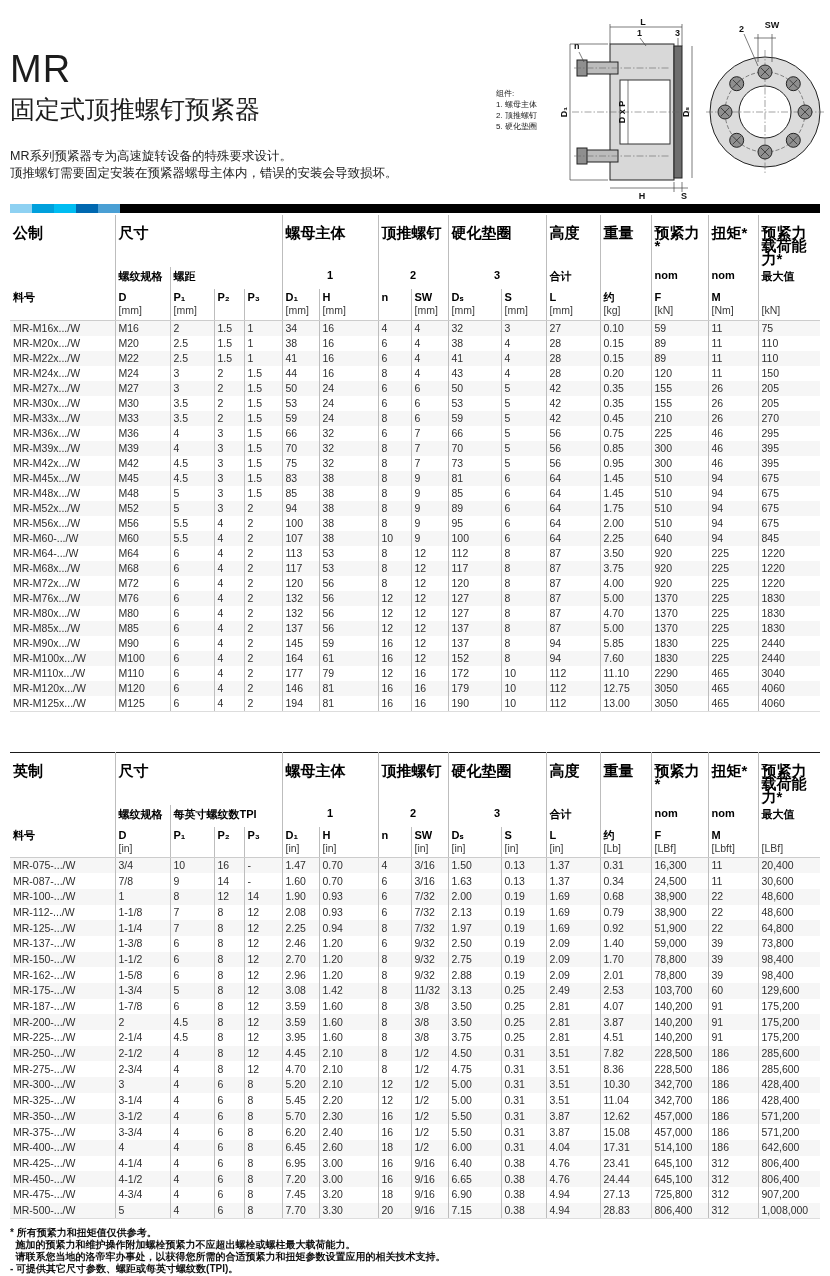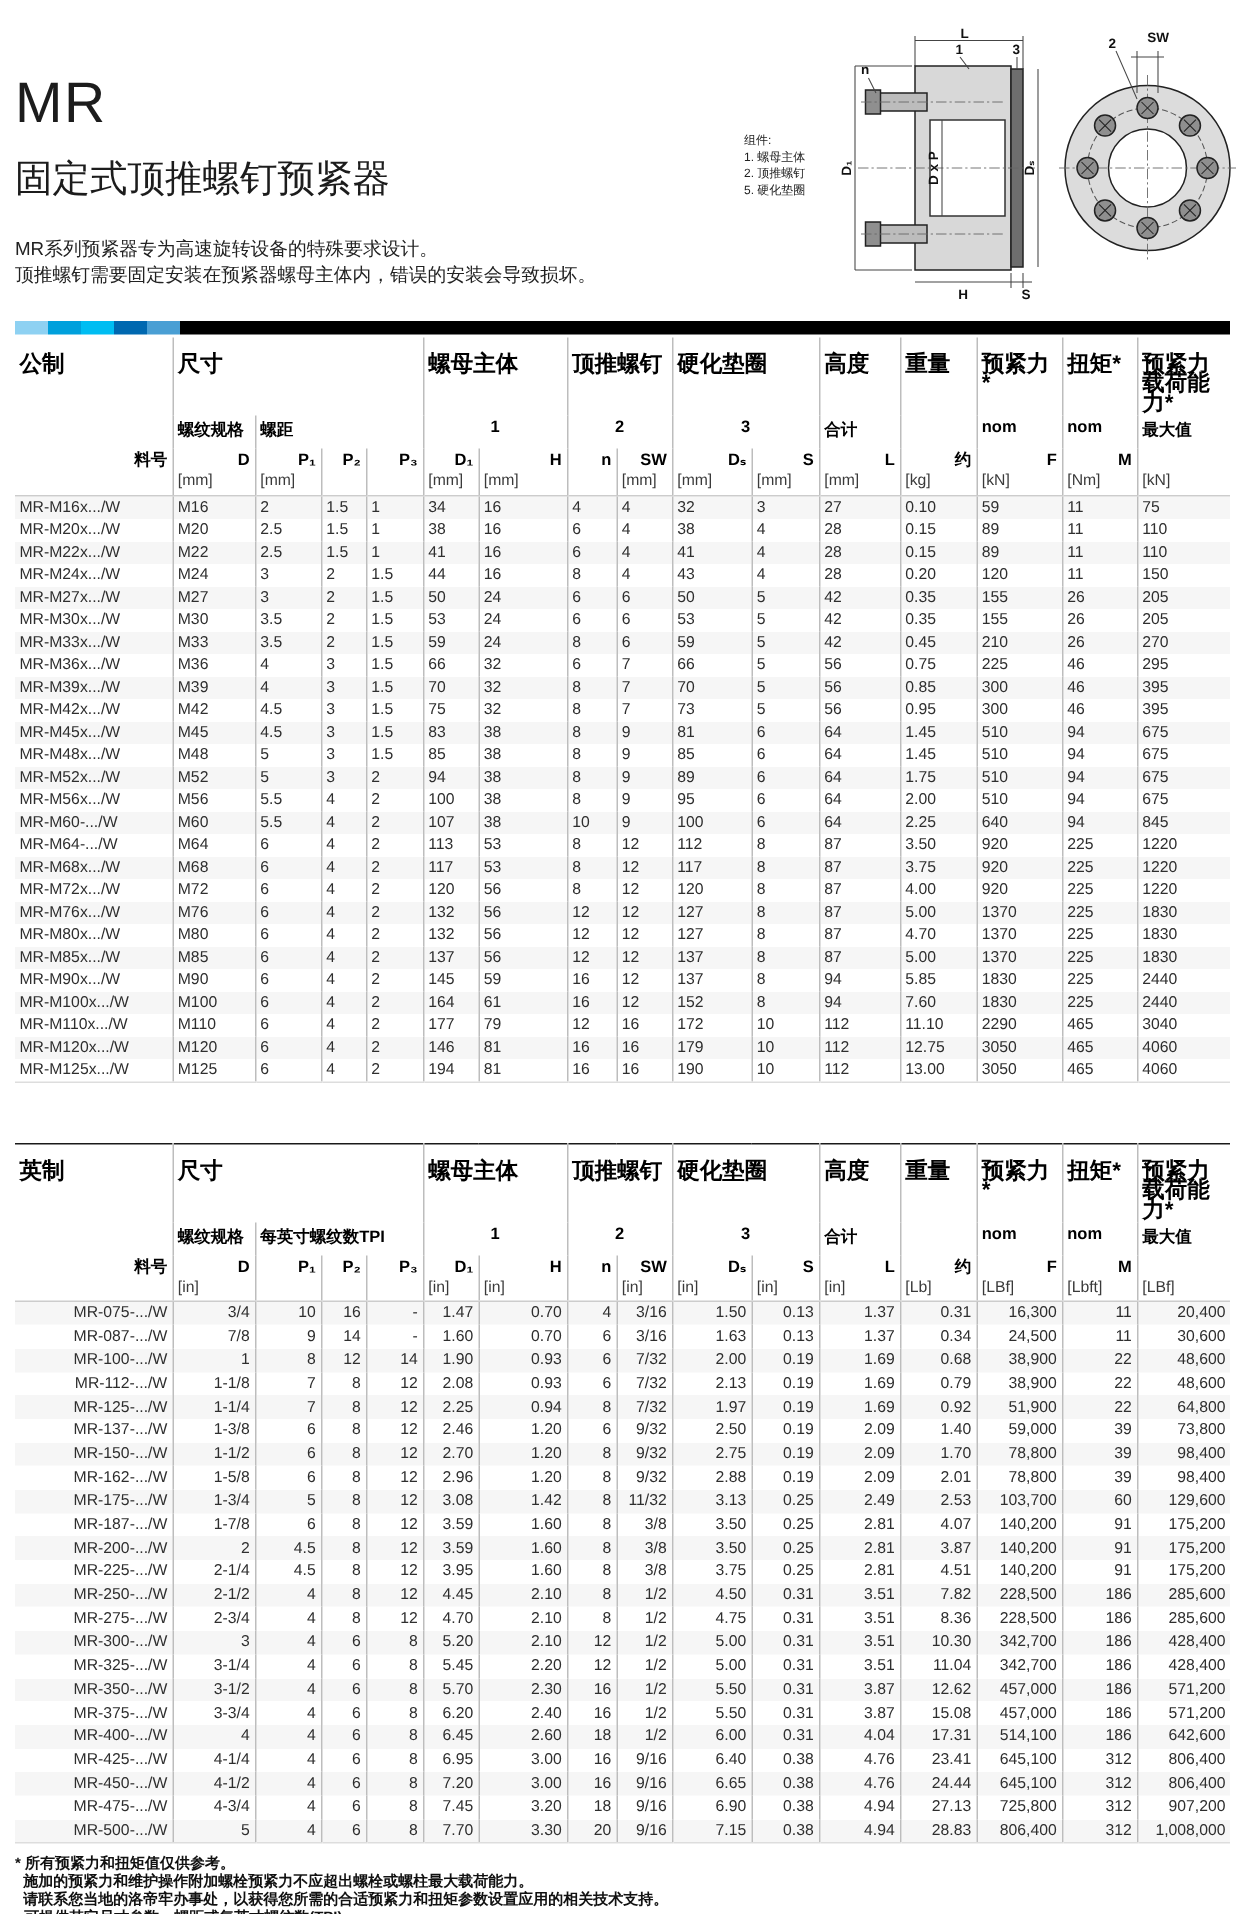--- a/index.html
+++ b/index.html
@@ -1,21 +1,21 @@
 <!DOCTYPE html>
 <html><head>
 <meta charset="utf-8">
 <style>
   * { margin:0; padding:0; box-sizing:border-box; }
   body { background:#fff; font-family:"Liberation Sans","DejaVu Sans",sans-serif; }
   .page { width:830px; height:1276px; position:relative; background:#fff; overflow:hidden; }
 
   .title-block { padding:46px 0 0 10px; }
   .title-block h1 { font-size:38px; line-height:46px; font-weight:300; color:#1c1c1c; letter-spacing:1px; }
-  .title-block h2 { font-size:25px; line-height:30px; font-weight:400; color:#1c1c1c; margin-top:12px; }
+  .title-block h2 { font-size:25px; line-height:30px; font-weight:400; color:#1c1c1c; margin-top:2px; }
   .desc { margin:24px 0 0 10px; font-size:12.5px; line-height:17px; color:#222; }
 
   
   .drawing { position:absolute; top:16px; right:4px; width:330px; height:198px; display:flex; }
   .dwg-legend { width:62px; padding-top:72px; font-size:8px; line-height:11px; color:#222; }
   .dim { stroke:#444; stroke-width:0.7; }
   .cln { stroke:#666; stroke-width:0.6; stroke-dasharray:7 2 1.5 2; }
   .dsh { stroke:#555; stroke-width:0.7; stroke-dasharray:4 2; fill:none; }
   .lbl { font:bold 9px "Liberation Sans","DejaVu Sans",sans-serif; fill:#111; }
 
@@ -26,25 +26,25 @@
 
   
   table.spec { border-collapse:collapse; table-layout:fixed; width:810px; margin:0 10px; }
   th, td { border-left:1px solid #bdbdbd; overflow:hidden; }
   th:first-child, td:first-child { border-left:none; }
   thead th { text-align:left; vertical-align:top; padding:2px 3px; color:#000; }
   tr.g-row th { font-size:15px; font-weight:700; padding-top:11px; height:40px; line-height:13px; }
   tr.s-row th { font-size:11px; font-weight:700; height:22px; }
   tr.s-row th.num { text-align:center; }
   tr.c-row th { font-size:11px; font-weight:700; height:31px; border-bottom:1px solid #ccc; }
-  .cl { min-height:13px; line-height:13px;text-align:right; }
+  .cl { min-height:13px; line-height:13px; }
   .cu { font-weight:400; font-size:10.5px; color:#3a3a3a; line-height:12px; }
   tbody td { font-size:10.5px; line-height:13px; padding:1px 3px; color:#2e2e2e; white-space:nowrap; }
   table.metric tbody tr { height:15px; }
-  table.imperial tbody tr { height:15.7px;text-align:right; }
+  table.imperial tbody tr { height:15.7px; }
   tbody tr:nth-child(odd) { background:#f6f6f6; }
   tbody tr:last-child td { border-bottom:1px solid #ddd; }
   table.metric { margin-top:2px; }
   table.imperial { margin-top:40px; border-top:1.5px solid #1a1a1a; }
 
   .notes { margin:8px 12px 0 10px;font-weight:bold; }
   .notes p { white-space:pre; font-size:10px; line-height:12.2px; color:#111; }
 </style>
 </head>
 <body>

